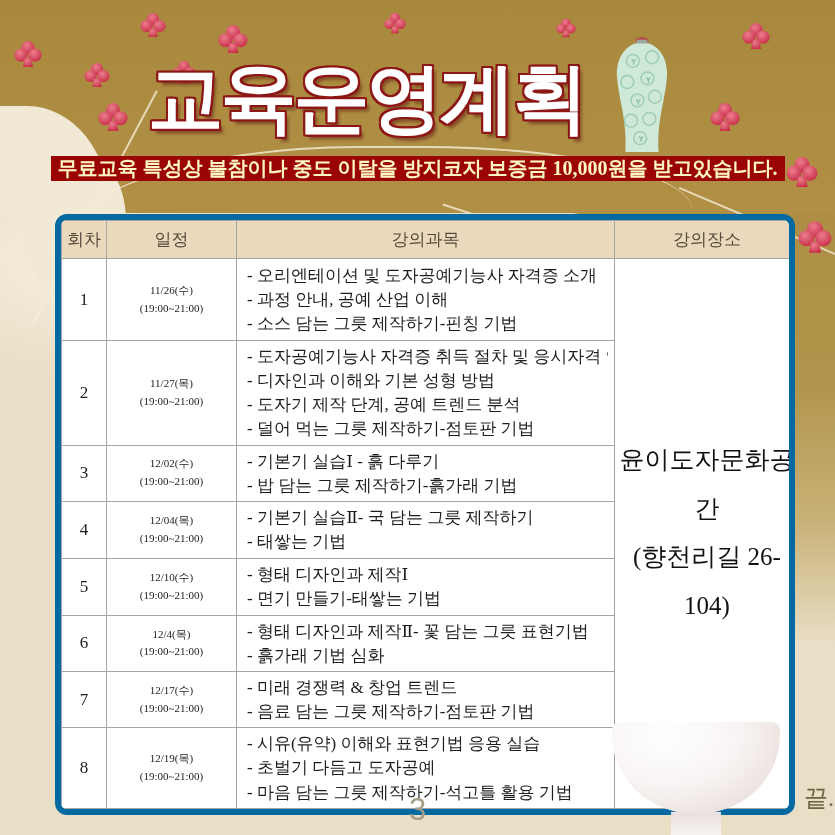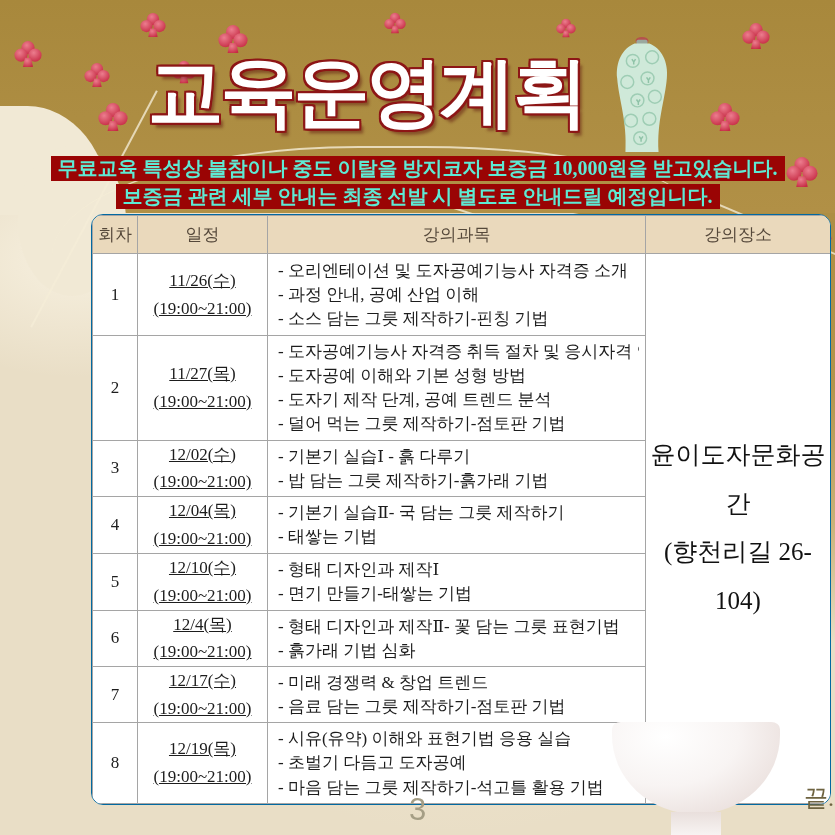--- a/index.html
+++ b/index.html
@@ -45,59 +45,59 @@
   .deco-curve {
     position:absolute; left:52px; top:146px; width:640px; height:110px;
     border-top:2px solid rgba(245,237,215,.8);
     border-radius:48% 42% 0 0 / 100% 58% 0 0;
     z-index:2;
   }
   .flower { position:absolute; z-index:2; }
   
   .title-wrap {
     position:absolute; left:0; top:30px; width:835px;
-    display:flex; justify-content:center; align-items:center; gap:10px;
+    display:flex; justify-content:center; align-items:flex-end; gap:10px;
     z-index:3;
   }
   .main-title {
     font-size:76px; font-weight:bold; letter-spacing:-3px; color:#ffffff;
     line-height:112px;
     text-shadow:
       2px 0 0 #8d1616, -2px 0 0 #8d1616, 0 2px 0 #8d1616, 0 -2px 0 #8d1616,
       2px 2px 0 #8d1616, -2px 2px 0 #8d1616, 2px -2px 0 #8d1616, -2px -2px 0 #8d1616,
       4px 5px 3px rgba(86,12,12,.45);
   }
   .vase-icon { width:92px; height:120px; margin-top:4px; }
   
   .notice {
     position:absolute; left:0; top:156px; width:835px;
     display:flex; flex-direction:column; align-items:center; gap:3px;
     z-index:4;
   }
   .notice-line {
     display:inline-block;
     background:var(--banner-red,#9a0404);
-    color:#5eead4; font-weight:bold; font-size:20px; line-height:25px;
+    color:#fef9c3; font-weight:bold; font-size:20px; line-height:25px;
     padding:0 7px;
   }
   
   .table-wrap {
     position:absolute; left:55px; top:214px; width:740px;
-    border:1px solid #0369a1; border-radius:12px; overflow:hidden;
-    background:#ffffff; z-index:4;margin-left:36px;
+    border:6px solid #0369a1; border-radius:12px; overflow:hidden;
+    background:#ffffff; z-index:4;
   }
   table { border-collapse:collapse; width:738px; table-layout:fixed; }
   th, td { border:1px solid #a5a5a5; }
   thead th {
     height:38px; background:var(--header-beige,#ead9bc);
     color:#55483a; font-weight:normal; font-size:17px;
   }
   td { vertical-align:middle; color:#1d1d1d; background:#ffffff; }
   .col-session { text-align:center; font-size:17px; }
-  .col-date { text-align:center; font-size:17px; line-height:1.62;text-decoration:underline; }
+  .col-date { text-align:center; font-size:11px; line-height:1.62; }
   .col-subjects { font-size:17px; line-height:1.42; padding:4px 6px 3px 10px; }
   .col-subjects div { white-space:nowrap; overflow:hidden; }
   .col-location { text-align:center; font-size:25px; line-height:1.95; color:#111; }
   
   .page-number {
     position:absolute; left:0; top:792px; width:835px; text-align:center;
     font-family:"Liberation Sans","DejaVu Sans",sans-serif;
     font-size:31px; color:#a59e85; z-index:4;
   }
   .end-label {
@@ -204,21 +204,20 @@
       <path d="M39 27 l2 3 l2 -3 M41 30 l0 3"></path>
       <path d="M55 47 l2 3 l2 -3 M57 50 l0 3"></path>
       <path d="M44 71 l2 3 l2 -3 M46 74 l0 3"></path>
       <path d="M47 111 l2 3 l2 -3 M49 114 l0 3"></path>
     </g>
   </svg>
 </div>
 
 <div class="notice">
   <span class="notice-line">무료교육 특성상 불참이나 중도 이탈을 방지코자 보증금 10,000원을 받고있습니다.</span>
-  <span class="notice-line">보증금 관련 세부 안내는 최종 선발 시 별도로 안내드릴 예정입니다.</span>
 </div>
 
 <div class="table-wrap">
   <table>
     <colgroup>
       <col style="width:45px">
         <col style="width:130px">
         <col style="width:378px">
         <col style="width:185px">
     </colgroup>
@@ -248,21 +247,21 @@
           </td>
         </tr>
         <tr style="height: 103px;">
           <td class="col-session">2</td>
           <td class="col-date">
             <div>11/27(목)</div>
             <div>(19:00~21:00)</div>
           </td>
           <td class="col-subjects">
             <div>- 도자공예기능사 자격증 취득 절차 및 응시자격 안내</div>
-            <div>- 도자공예 이해와 기본 성형 방법</div>
+            <div>- 디자인과 이해와 기본 성형 방법</div>
             <div>- 도자기 제작 단계, 공예 트렌드 분석</div>
             <div>- 덜어 먹는 그릇 제작하기-점토판 기법</div>
           </td>
         </tr>
         <tr style="height: 56px;">
           <td class="col-session">3</td>
           <td class="col-date">
             <div>12/02(수)</div>
             <div>(19:00~21:00)</div>
           </td>

